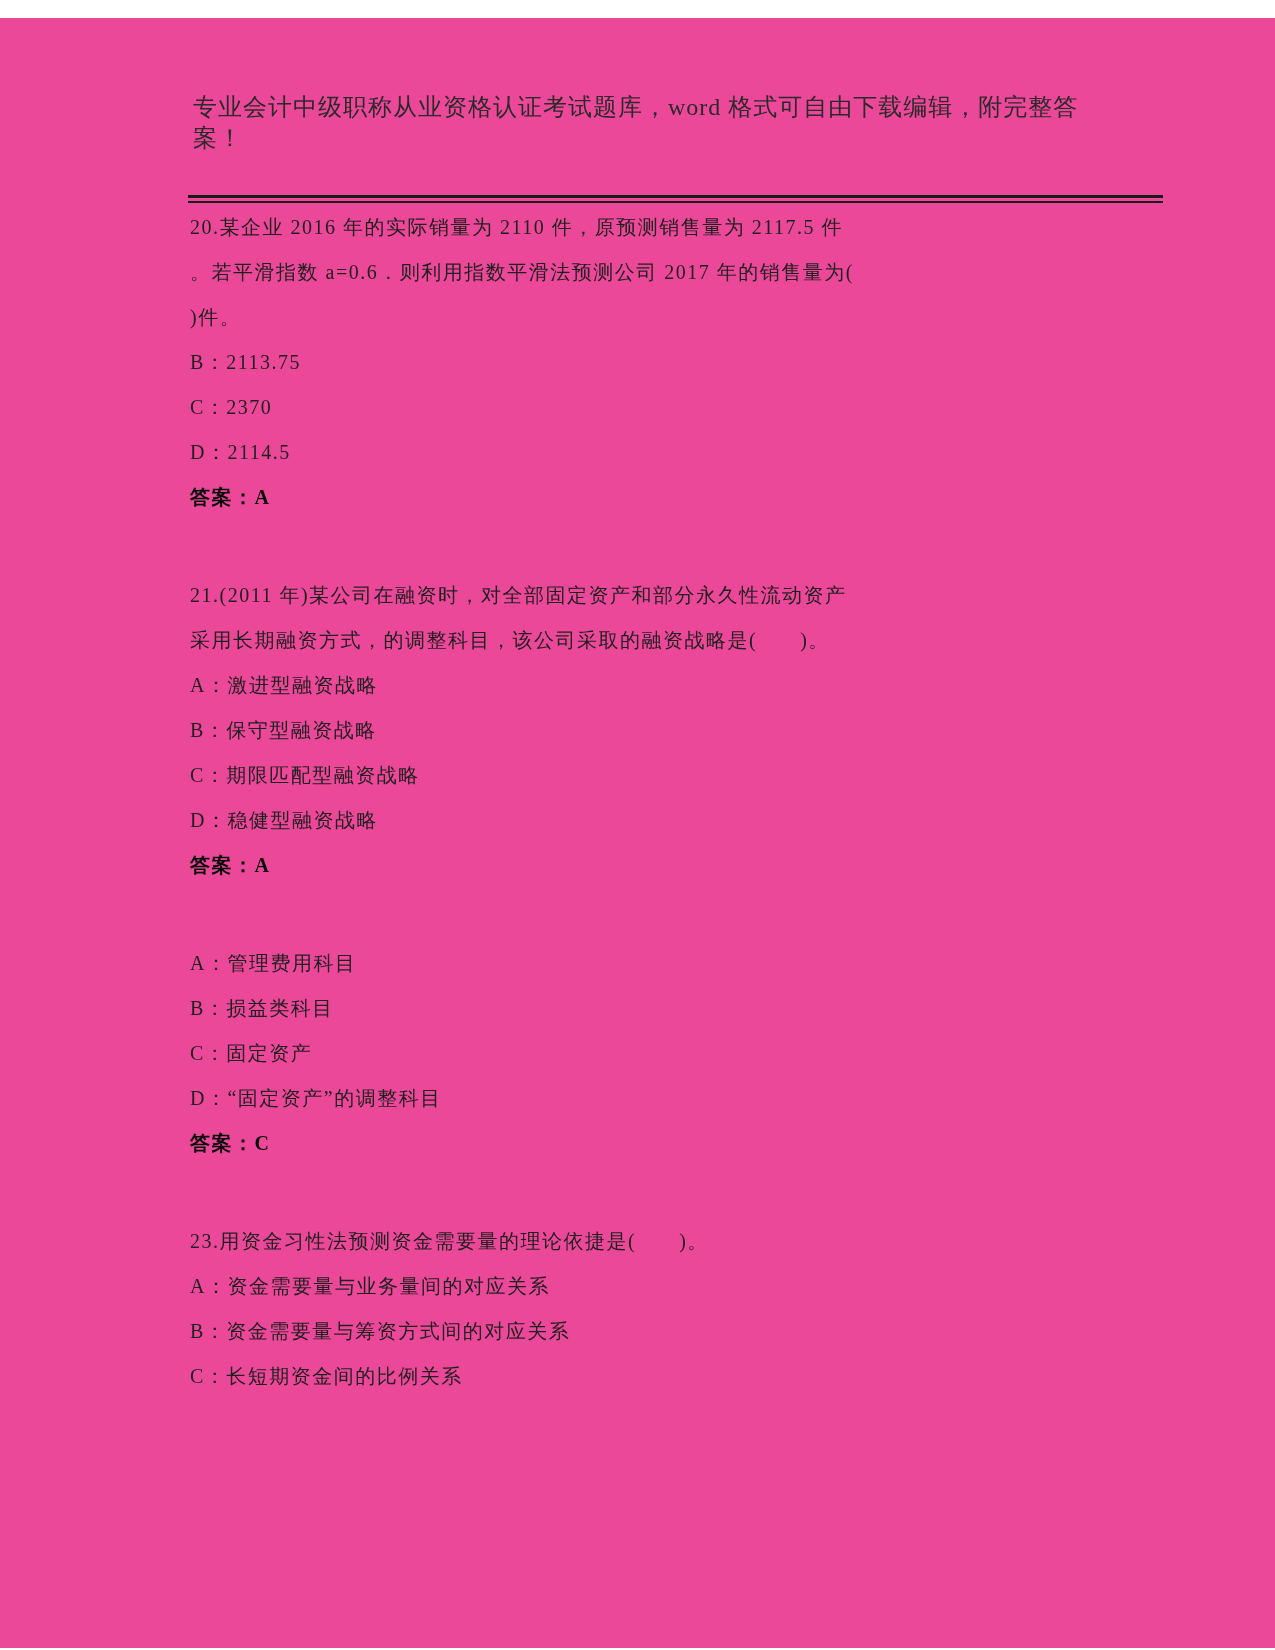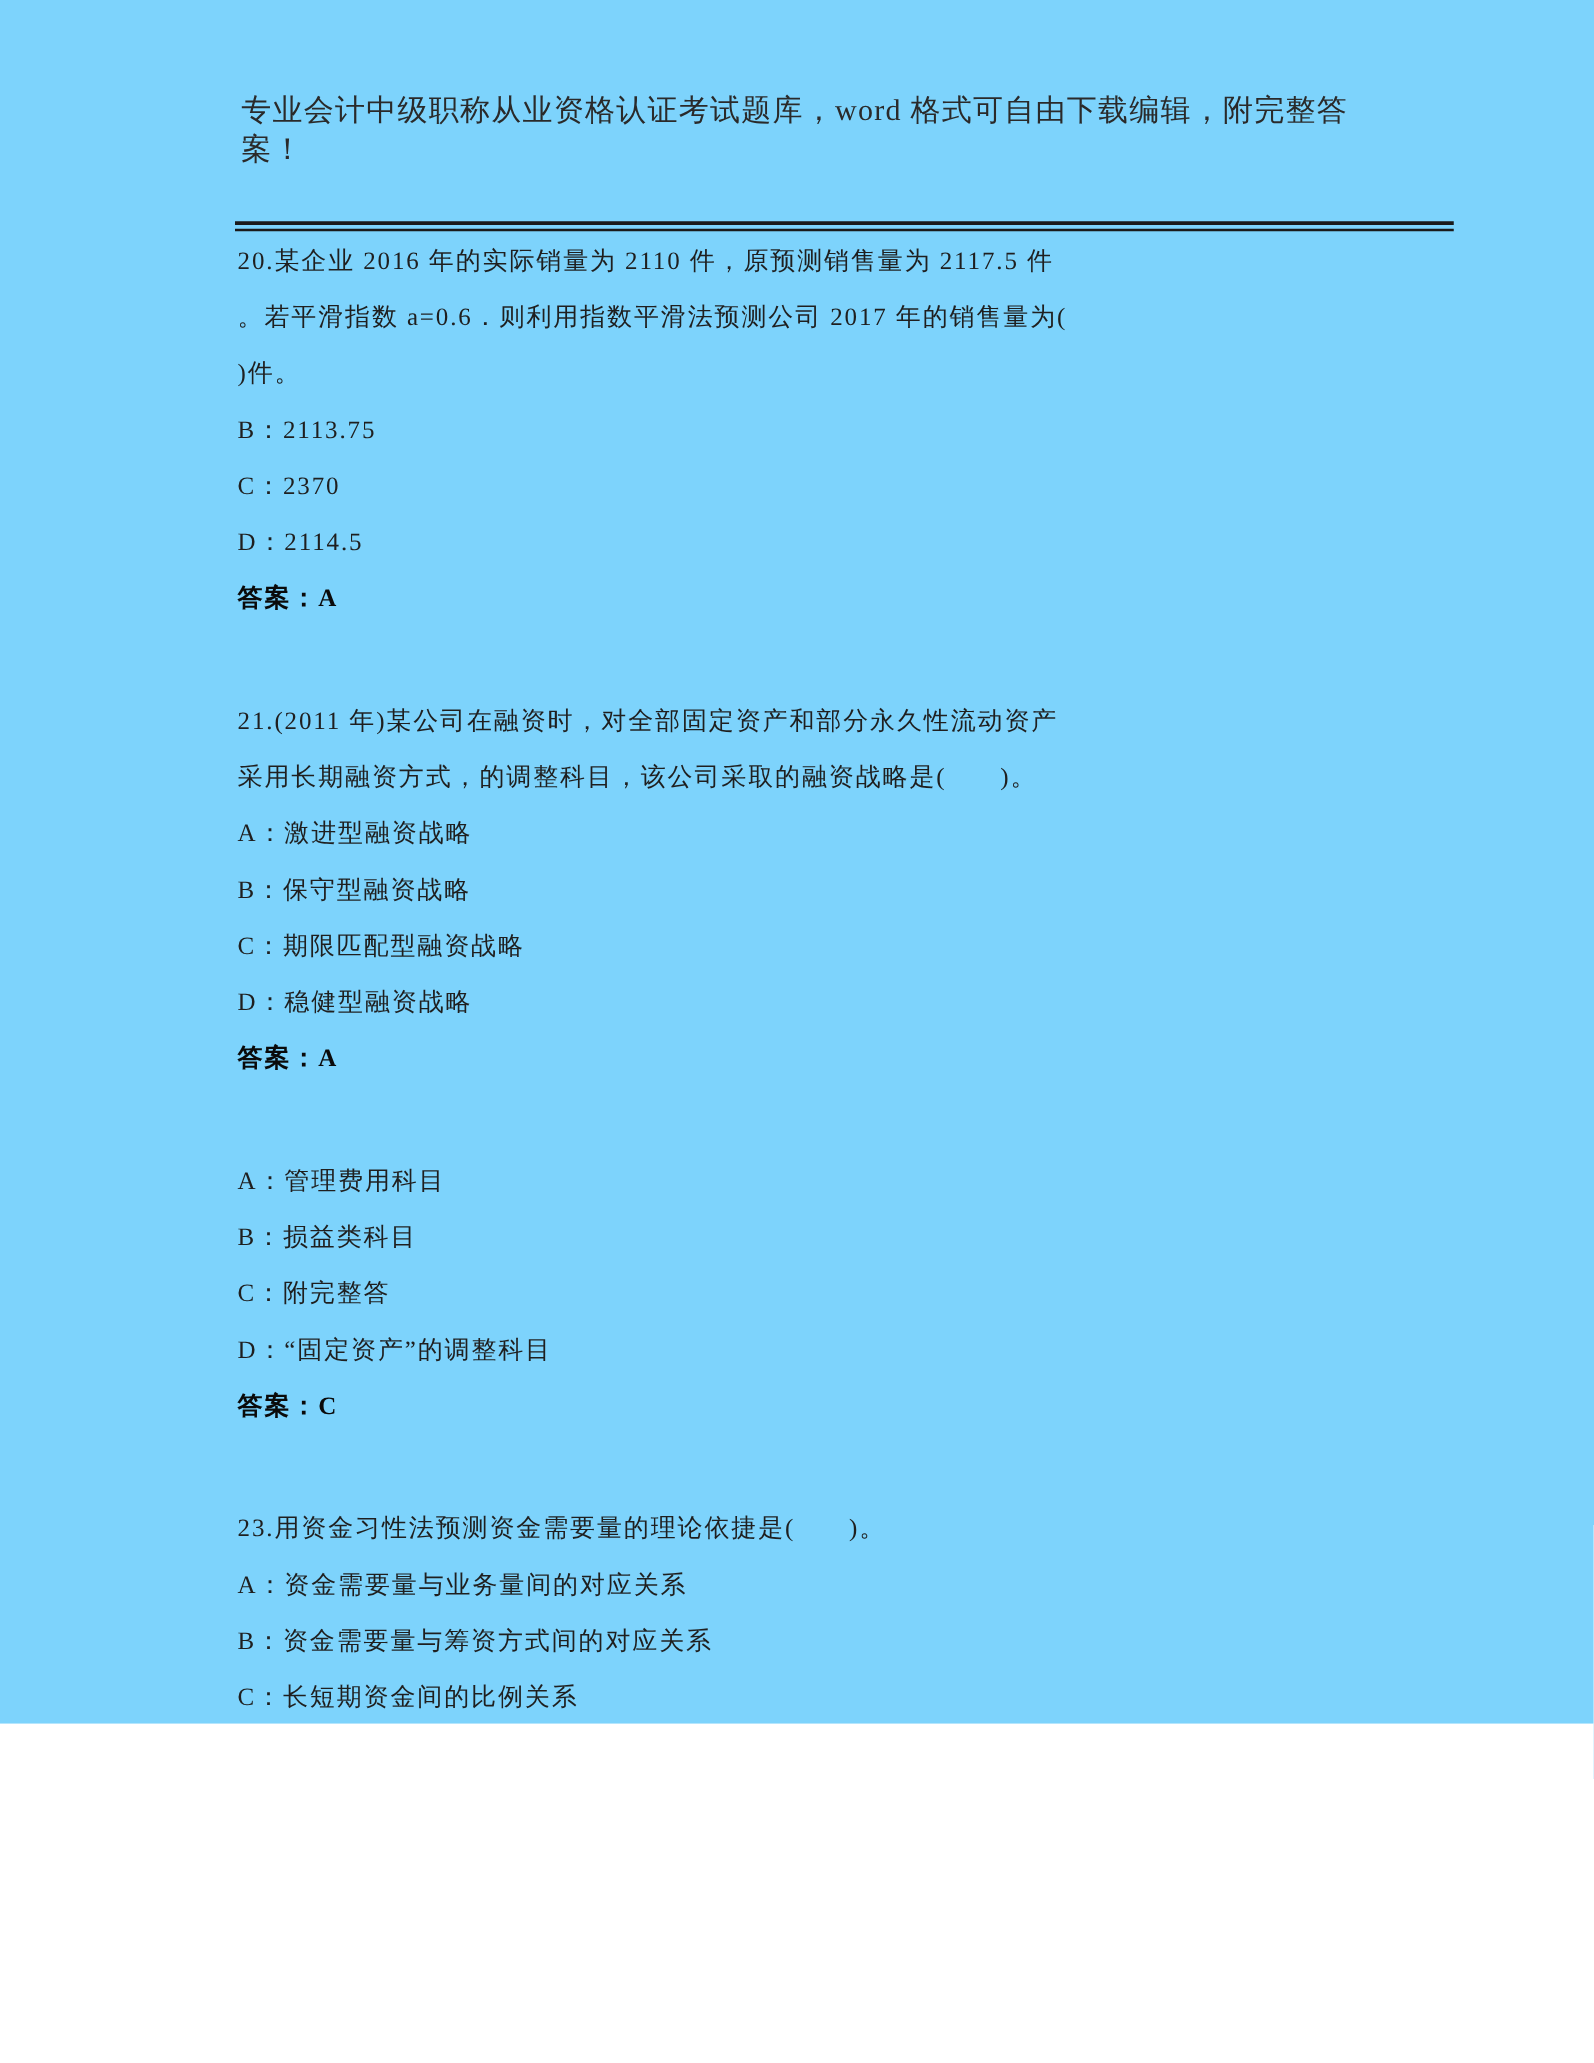--- a/index.html
+++ b/index.html
@@ -3,25 +3,26 @@
 <meta charset="utf-8">
 <style>
   html, body {
     margin: 0;
     padding: 0;
     background: #ffffff;
   }
   .page {
     position: relative;
     width: 1275px;
-    height: 1379px;
-    background: #7dd3fc;
+    height: 1630px;
+    background: #ec4899;
     overflow: hidden;
     font-family: "Liberation Serif", "DejaVu Serif", serif;
     color: #1f1f1f;
+    margin-top: 18px;
   }
   .header-note {
     position: absolute;
     left: 193px;
     top: 74px;
     width: 900px;
     font-size: 24px;
     line-height: 31px;
     letter-spacing: 1px;
     color: #2a2a2a;
@@ -89,21 +90,21 @@
       <div class="line option">A：激进型融资战略</div>
       <div class="line option">B：保守型融资战略</div>
       <div class="line option">C：期限匹配型融资战略</div>
       <div class="line option">D：稳健型融资战略</div>
       <div class="line answer">答案：A</div>
     </div>
 
     <div class="question">
       <div class="line option">A：管理费用科目</div>
       <div class="line option">B：损益类科目</div>
-      <div class="line option">C：附完整答</div>
+      <div class="line option">C：固定资产</div>
       <div class="line option">D：“固定资产”的调整科目</div>
       <div class="line answer">答案：C</div>
     </div>
 
     <div class="question">
       <div class="line">23.用资金习性法预测资金需要量的理论依捷是(　　)。</div>
       <div class="line option">A：资金需要量与业务量间的对应关系</div>
       <div class="line option">B：资金需要量与筹资方式间的对应关系</div>
       <div class="line option">C：长短期资金间的比例关系</div>
     </div>

